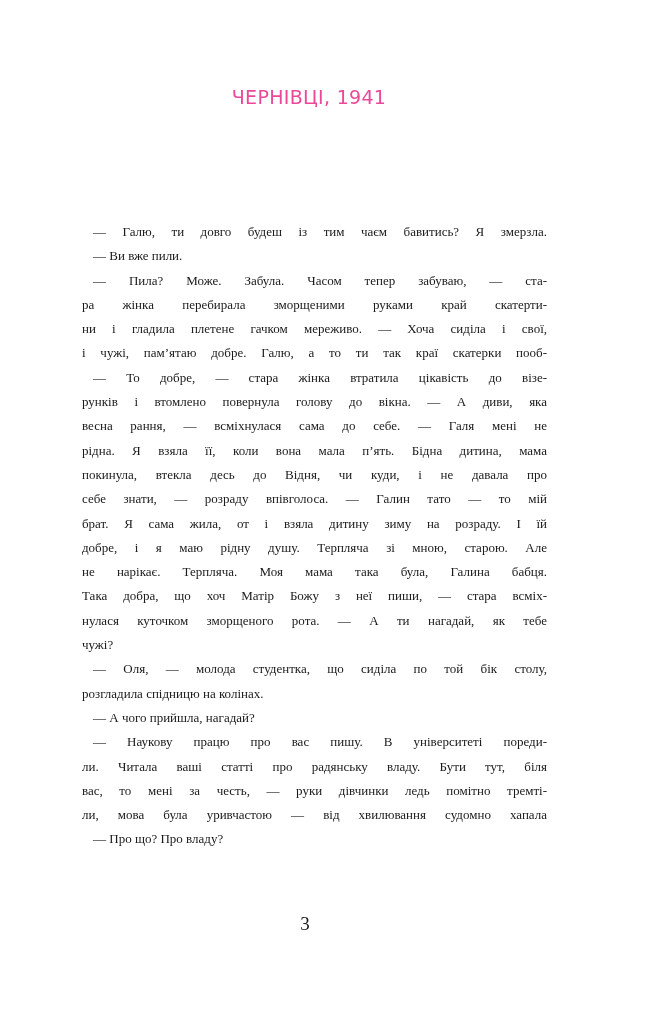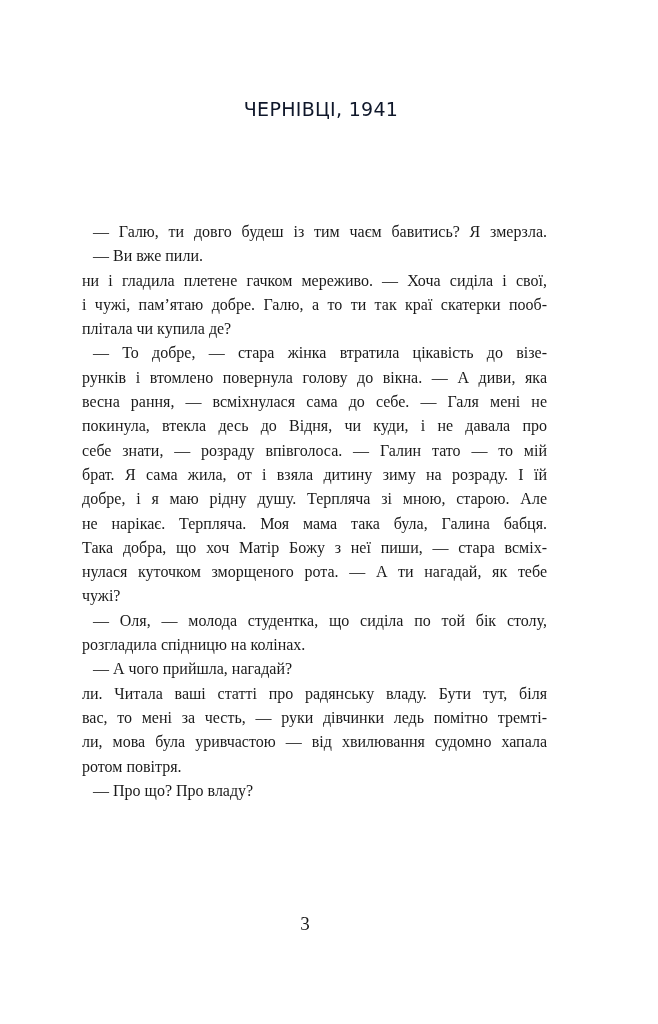--- a/index.html
+++ b/index.html
@@ -23,31 +23,31 @@
     }
     .chapter-title {
       position: absolute;
       left: 0;
       width: 610px;
       top: 82px;
       text-align: center;
       font-family: "DejaVu Sans", sans-serif;
       font-size: 19px;
       letter-spacing: 0.3px;
-      color: #0f172a;
-      margin: 16px;
+      color: #ec4899;
+      margin: 4px;
       font-weight: normal;
     }
     .body-text {
       position: absolute;
       left: 82px;
       top: 220px;
       width: 465px;
       font-family: "Liberation Serif", "DejaVu Serif", serif;
-      font-size: 16px;
+      font-size: 13px;
       line-height: 24.3px;
       color: #1a1a1a;
     }
     .line {
       display: block;
       white-space: nowrap;
       text-align: justify;
       text-align-last: justify;
       height: 24.3px;
     }
@@ -70,38 +70,40 @@
   </style>
 </head>
 <body>
 
 <div class="page">
   <h1 class="chapter-title">ЧЕРНІВЦІ, 1941</h1>
 
   <div class="body-text">
     <span class="line indent">— Галю, ти довго будеш із тим чаєм бавитись? Я змерзла.</span>
     <span class="line indent last">— Ви вже пили.</span>
+    <span class="line indent">— Пила? Може. Забула. Часом тепер забуваю, — ста-</span>
+    <span class="line">ра жінка перебирала зморщеними руками край скатерти-</span>
     <span class="line">ни і гладила плетене гачком мереживо. — Хоча сиділа і свої,</span>
     <span class="line">і чужі, пам’ятаю добре. Галю, а то ти так краї скатерки пооб-</span>
-    <span class="line last">плітала чи купила де?</span>
     <span class="line indent">— То добре, — стара жінка втратила цікавість до візе-</span>
     <span class="line">рунків і втомлено повернула голову до вікна. — А диви, яка</span>
     <span class="line">весна рання, — всміхнулася сама до себе. — Галя мені не</span>
+    <span class="line">рідна. Я взяла її, коли вона мала п’ять. Бідна дитина, мама</span>
     <span class="line">покинула, втекла десь до Відня, чи куди, і не давала про</span>
     <span class="line">себе знати, — розраду впівголоса. — Галин тато — то мій</span>
     <span class="line">брат. Я сама жила, от і взяла дитину зиму на розраду. І їй</span>
     <span class="line">добре, і я маю рідну душу. Терпляча зі мною, старою. Але</span>
     <span class="line">не нарікає. Терпляча. Моя мама така була, Галина бабця.</span>
     <span class="line">Така добра, що хоч Матір Божу з неї пиши, — стара всміх-</span>
     <span class="line">нулася куточком зморщеного рота. — А ти нагадай, як тебе</span>
     <span class="line last">чужі?</span>
     <span class="line indent">— Оля, — молода студентка, що сиділа по той бік столу,</span>
     <span class="line last">розгладила спідницю на колінах.</span>
     <span class="line indent last">— А чого прийшла, нагадай?</span>
+    <span class="line indent">— Наукову працю про вас пишу. В університеті пореди-</span>
     <span class="line">ли. Читала ваші статті про радянську владу. Бути тут, біля</span>
     <span class="line">вас, то мені за честь, — руки дівчинки ледь помітно тремті-</span>
     <span class="line">ли, мова була уривчастою — від хвилювання судомно хапала</span>
-    <span class="line last">ротом повітря.</span>
     <span class="line indent last">— Про що? Про владу?</span>
   </div>
 
   <div class="page-number">3</div>
 </div>
 
 </body></html>

